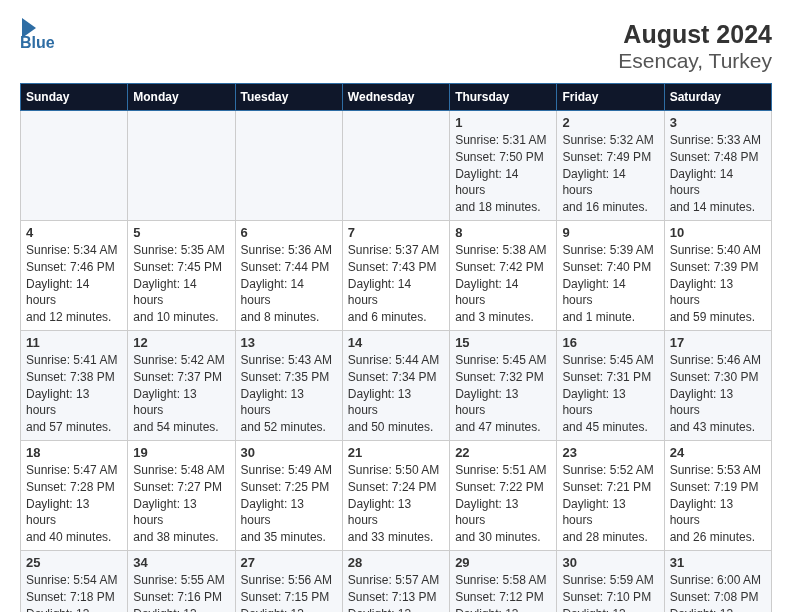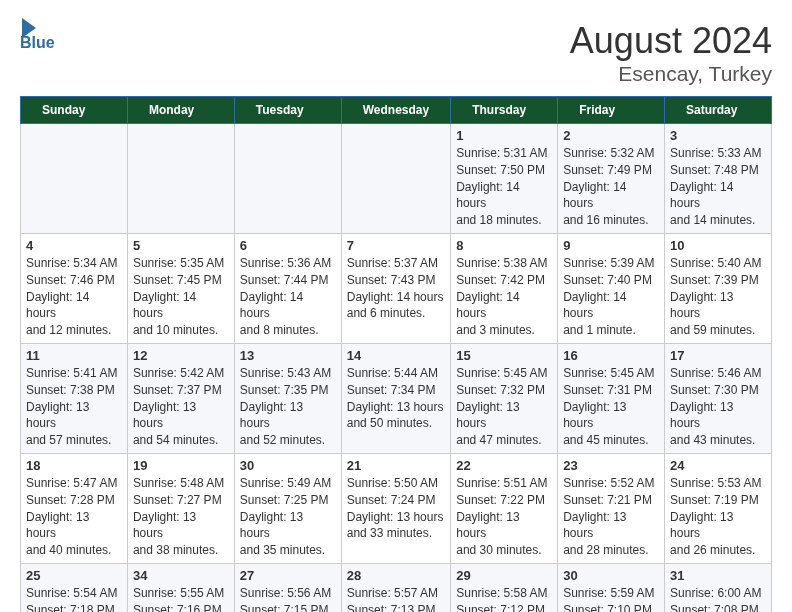--- a/index.html
+++ b/index.html
@@ -42,38 +42,38 @@
     .logo-blue {
       font-size: 16px;
       font-weight: bold;
       color: #2e6da4;
       margin-top: -4px;
     }
     .title-block {
       text-align: right;
     }
     .month-year {
-      font-size: 36px;
-      font-weight: normal;
+      font-size: 25px;
+      font-weight: bold;
       color: #333;
     }
     .location {
       font-size: 21px;
       color: #555;
     }
     table {
       width: 100%;
       border-collapse: collapse;
       font-size: 11px;
     }
     thead tr th {
-      background-color: #14532d;
+      background-color: #0f172a;
       color: #fff;
       text-align: left;
-      padding: 6px 21px;
+      padding: 6px 5px;
       font-size: 12px;
       font-weight: bold;
       border: 1px solid #2e6da4;
     }
     tbody tr td {
       border: 1px solid #ccc;
       vertical-align: top;
       padding: 4px 5px;
       width: 107px;
       min-height: 80px;

